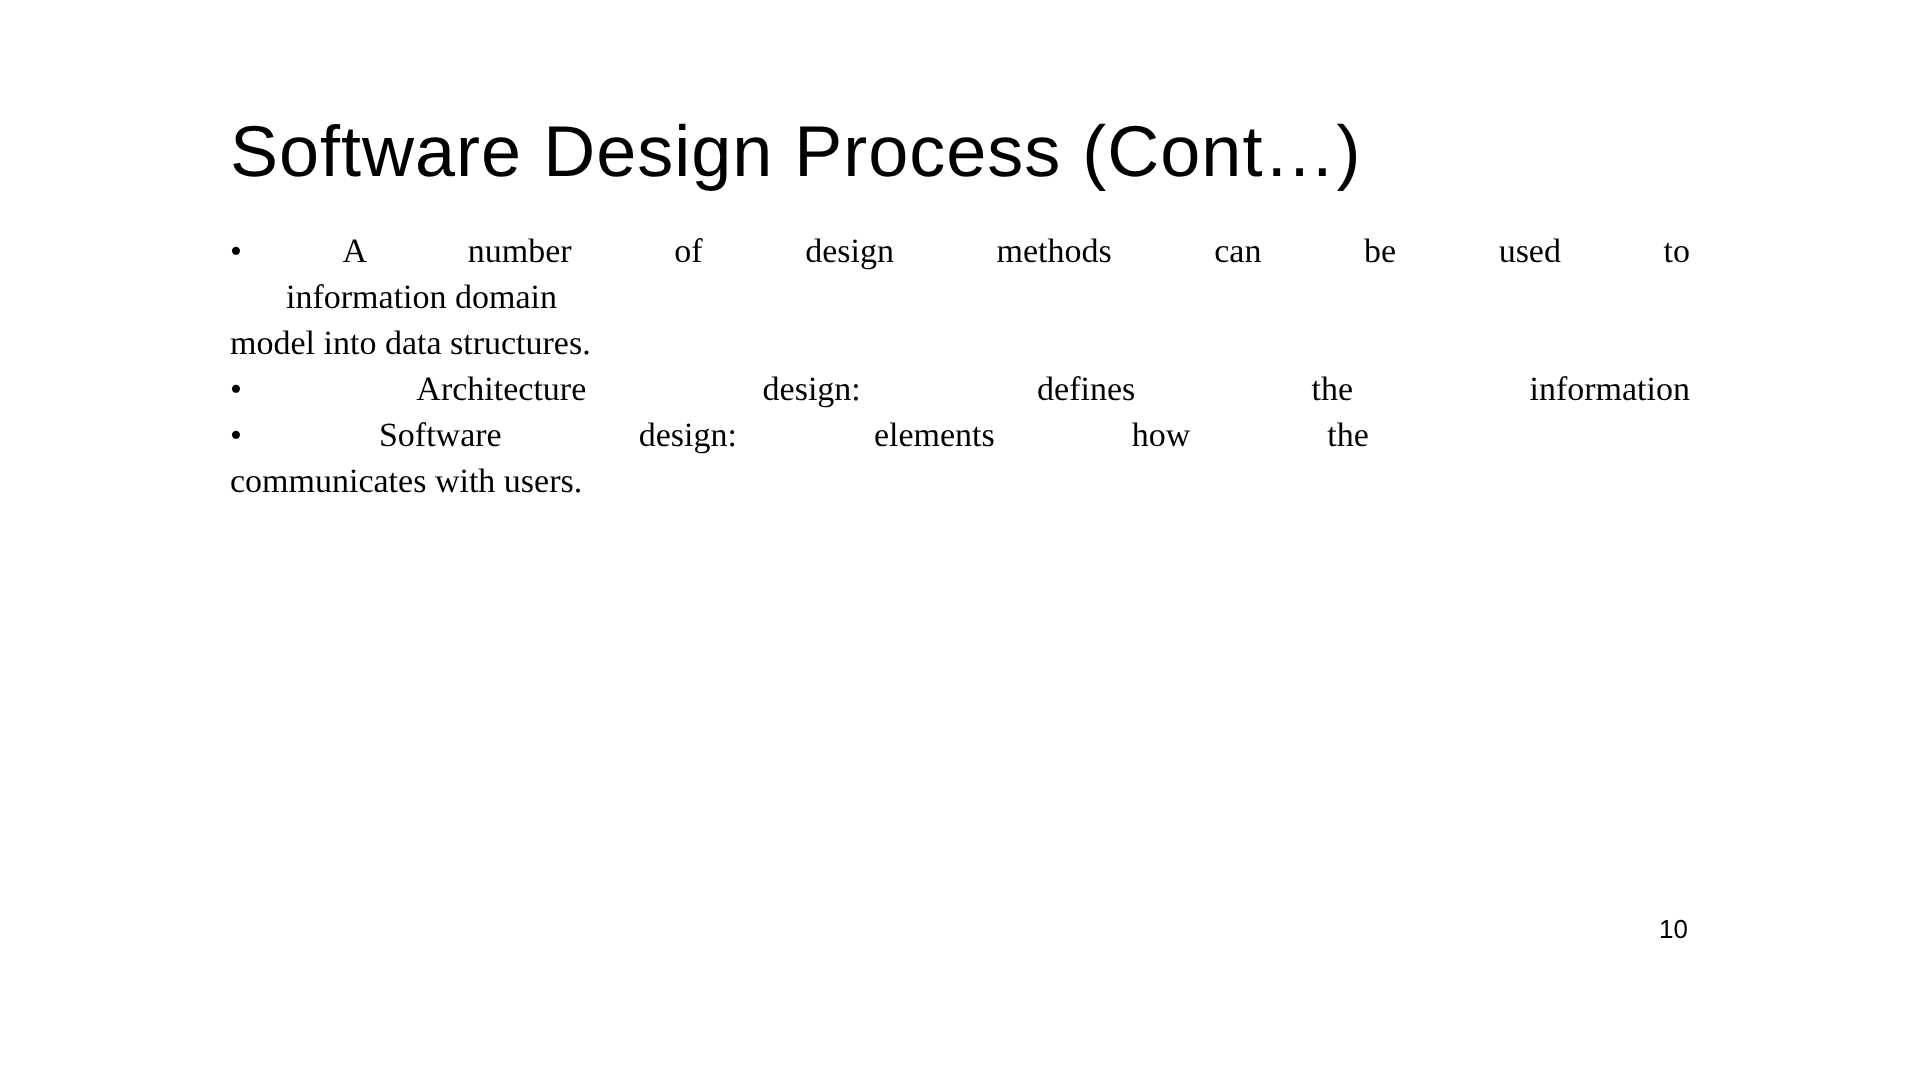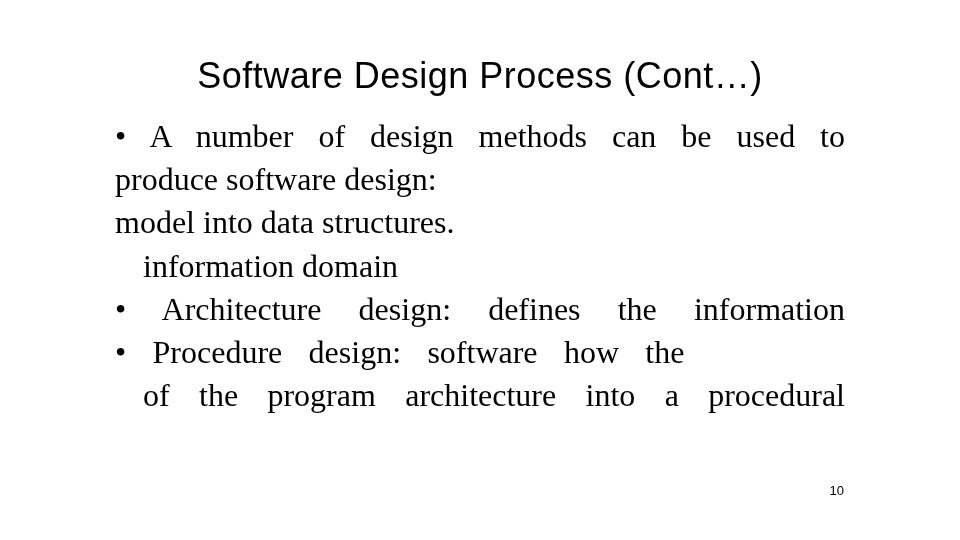--- a/index.html
+++ b/index.html
@@ -16,71 +16,70 @@
       position: relative;
     }
     .slide {
       padding: 55px 115px 0 115px;
     }
     .title {
       font-family: 'Segoe UI Light', 'Helvetica Neue', Arial, sans-serif;
       font-weight: 300;
       font-size: 36px;
       color: #000;
-      text-align: center;
+      text-align: left;
       margin-bottom: 18px;
       letter-spacing: 0.5px;
     }
     .content {
       font-family: Georgia, 'Times New Roman', serif;
-      font-size: 32px;
+      font-size: 17px;
       color: #000;
       line-height: 1.35;
     }
     .content p {
       margin: 0;
     }
     .indent {
       padding-left: 28px;
     }
     .j {
       text-align: justify;
       text-align-last: justify;
     }
     .jl {
       text-align: justify;
       text-align-last: left;
     }
     .page-number {
       position: absolute;
       right: 116px;
-      bottom: 42px;
+      bottom: 68px;
       font-size: 13px;
       color: #000;
       font-family: 'Segoe UI', Arial, sans-serif;
     }
   </style>
 </head>
 <body>
 
 <div class="slide">
   <h1 class="title">Software Design Process (Cont…)</h1>
 
   <div class="content">
     <p class="j">• A number of design methods can be used to</p>
-    <p class="jl">produce software design:</p>
 
+    <p class="jl indent">information domain</p>
     <p class="jl">model into data structures.</p>
-    <p class="jl indent">information domain</p>
 
     <p class="j">• Architecture design: defines the information</p>
 
     <p class="j" style="width:78%;">
-      <span>• Procedure</span>
+      <span>• Software</span>
       <span>design:</span>
-      <span>software how the</span>
+      <span>elements how the</span>
     </p>
+    <p class="jl">communicates with users.</p>
 
-    <p class="j indent">of the program architecture into a procedural</p>
   </div>
 </div>
 
 <div class="page-number">10</div>
 
 </body></html>

